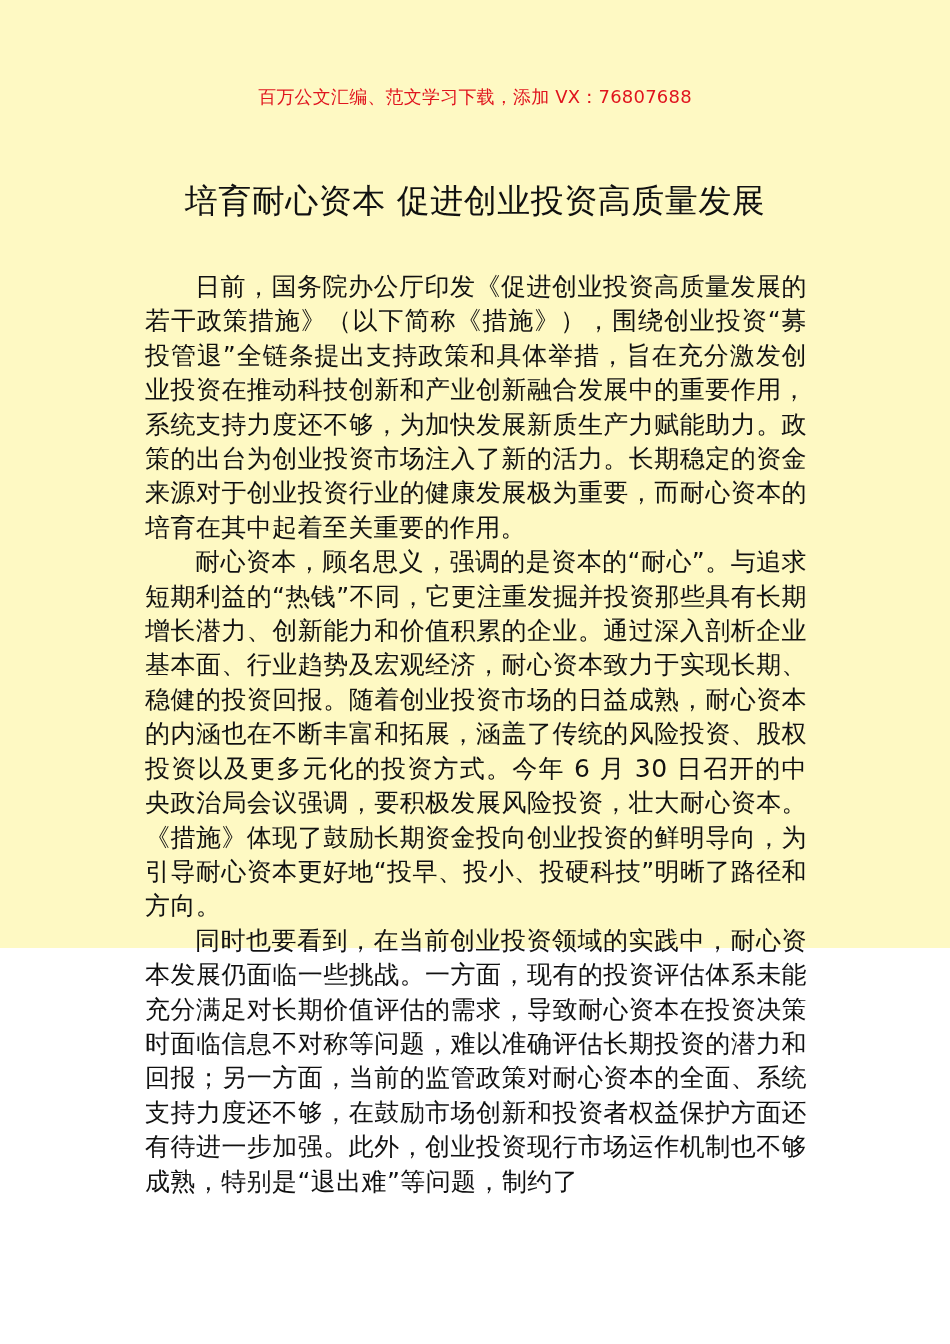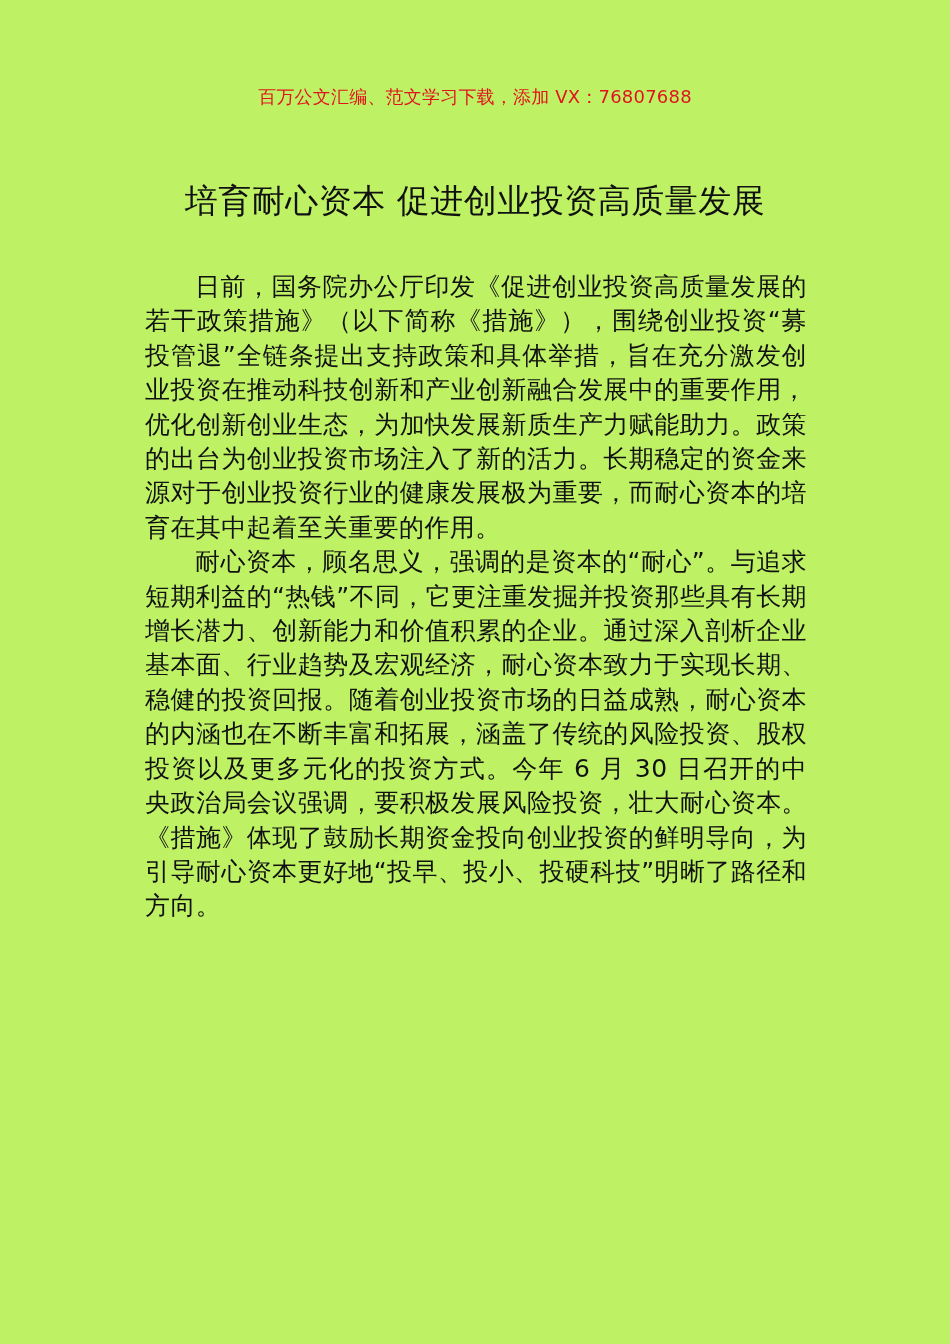--- a/index.html
+++ b/index.html
@@ -11,22 +11,22 @@
     width: 950px;
     height: 1344px;
     position: relative;
     overflow: hidden;
     font-family: "DejaVu Sans", "Liberation Sans", sans-serif;
   }
   .page {
     position: absolute;
     left: 0; top: 0;
     width: 950px;
-    height: 1344px;
-    background: #bef264;
+    height: 948px;
+    background: #fef9c3;
   }
   .header-note {
     position: absolute;
     top: 84px;
     left: 0;
     width: 950px;
     text-align: center;
     font-size: 18px;
     line-height: 26px;
     color: #e0141e;
@@ -63,16 +63,17 @@
 </style>
 </head>
 <body>
 
 <div class="page">
   <div class="header-note">百万公文汇编、范文学习下载，添加 VX：76807688</div>
 
   <h1 class="doc-title" style="margin:0;font-weight:normal;">培育耐心资本 促进创业投资高质量发展</h1>
 
   <div class="body">
-    <p class="para">日前，国务院办公厅印发《促进创业投资高质量发展的若干政策措施》（以下简称《措施》），围绕创业投资“募投管退”全链条提出支持政策和具体举措，旨在充分激发创业投资在推动科技创新和产业创新融合发展中的重要作用，优化创新创业生态，为加快发展新质生产力赋能助力。政策的出台为创业投资市场注入了新的活力。长期稳定的资金来源对于创业投资行业的健康发展极为重要，而耐心资本的培育在其中起着至关重要的作用。</p>
+    <p class="para">日前，国务院办公厅印发《促进创业投资高质量发展的若干政策措施》（以下简称《措施》），围绕创业投资“募投管退”全链条提出支持政策和具体举措，旨在充分激发创业投资在推动科技创新和产业创新融合发展中的重要作用，系统支持力度还不够，为加快发展新质生产力赋能助力。政策的出台为创业投资市场注入了新的活力。长期稳定的资金来源对于创业投资行业的健康发展极为重要，而耐心资本的培育在其中起着至关重要的作用。</p>
     <p class="para">耐心资本，顾名思义，强调的是资本的“耐心”。与追求短期利益的“热钱”不同，它更注重发掘并投资那些具有长期增长潜力、创新能力和价值积累的企业。通过深入剖析企业基本面、行业趋势及宏观经济，耐心资本致力于实现长期、稳健的投资回报。随着创业投资市场的日益成熟，耐心资本的内涵也在不断丰富和拓展，涵盖了传统的风险投资、股权投资以及更多元化的投资方式。今年 6 月 30 日召开的中央政治局会议强调，要积极发展风险投资，壮大耐心资本。《措施》体现了鼓励长期资金投向创业投资的鲜明导向，为引导耐心资本更好地“投早、投小、投硬科技”明晰了路径和方向。</p>
+    <p class="para">同时也要看到，在当前创业投资领域的实践中，耐心资本发展仍面临一些挑战。一方面，现有的投资评估体系未能充分满足对长期价值评估的需求，导致耐心资本在投资决策时面临信息不对称等问题，难以准确评估长期投资的潜力和回报；另一方面，当前的监管政策对耐心资本的全面、系统支持力度还不够，在鼓励市场创新和投资者权益保护方面还有待进一步加强。此外，创业投资现行市场运作机制也不够成熟，特别是“退出难”等问题，制约了</p>
   </div>
 </div>
 
 </body></html>

